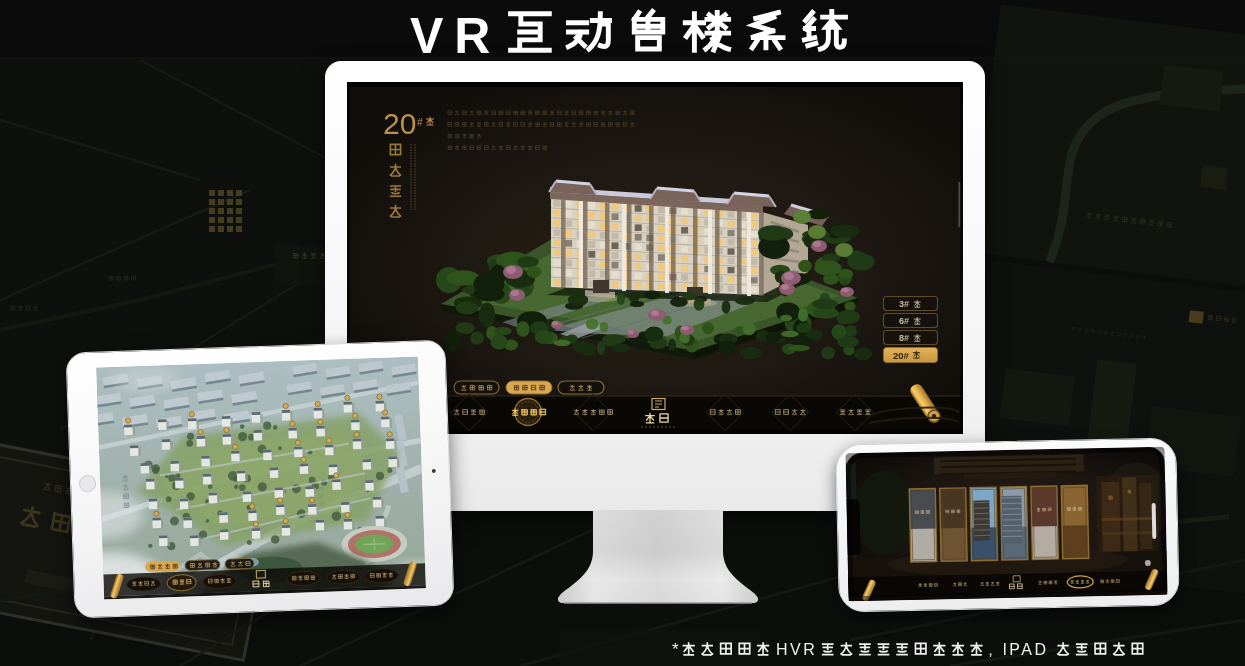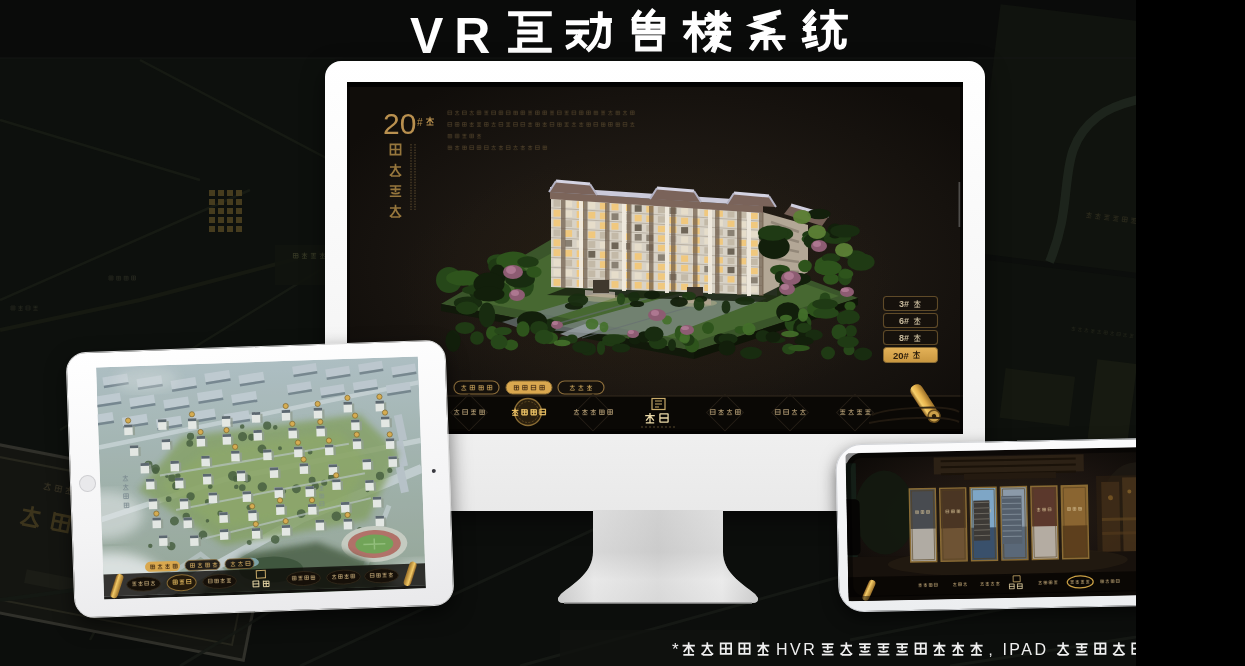--- a/index.html
+++ b/index.html
@@ -1,15 +1,15 @@
 <!DOCTYPE html>
 <html><head><meta charset="utf-8">
 <style>
 html,body{margin:0;padding:0;background:#000;}
-#stage{position:relative;width:1136px;height:666px;overflow:hidden;background:#0e110e;font-family:"Liberation Sans",sans-serif;}
+#stage{position:relative;width:1245px;height:666px;overflow:hidden;background:#0e110e;font-family:"Liberation Sans",sans-serif;}
 .abs{position:absolute;}
 svg text{font-family:"Liberation Sans",sans-serif;}
 </style></head>
 <body>
 <div id="stage">
 <svg class="abs" style="left:0;top:0" width="1245" height="666">
       <defs>
 <symbol id="ga" viewBox="0 0 10 10">
           <path d="M1.3,1.6H8.7M1.3,5H8.7M1.3,8.4H8.7M1.6,1.6V8.4M8.4,1.6V8.4" fill="none" stroke="currentColor" stroke-width="1.1"></path>
         </symbol>

